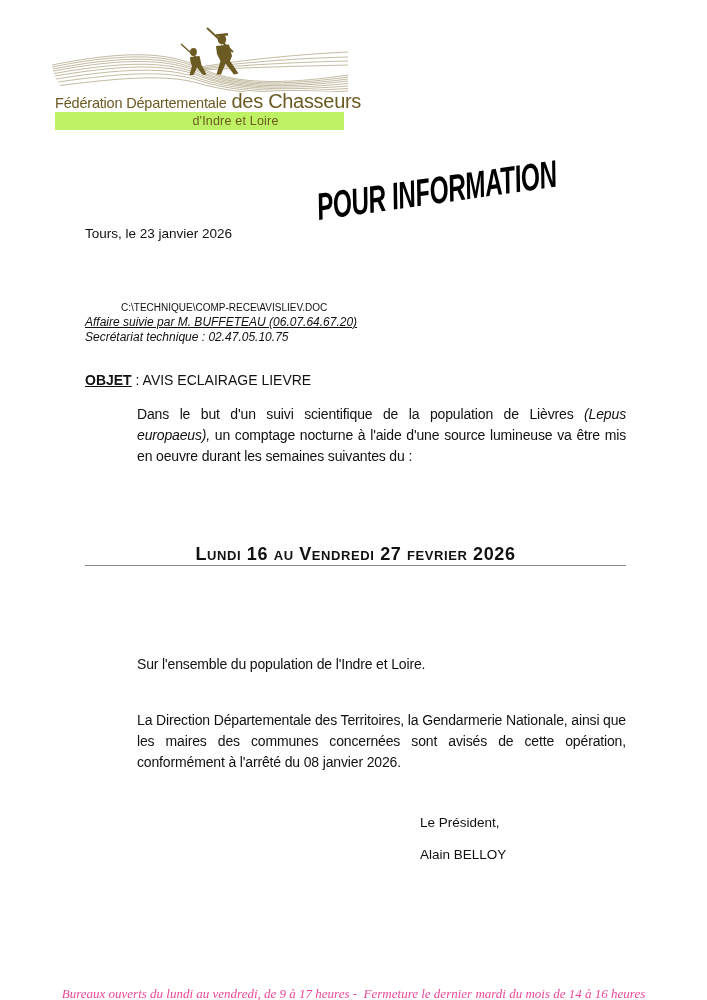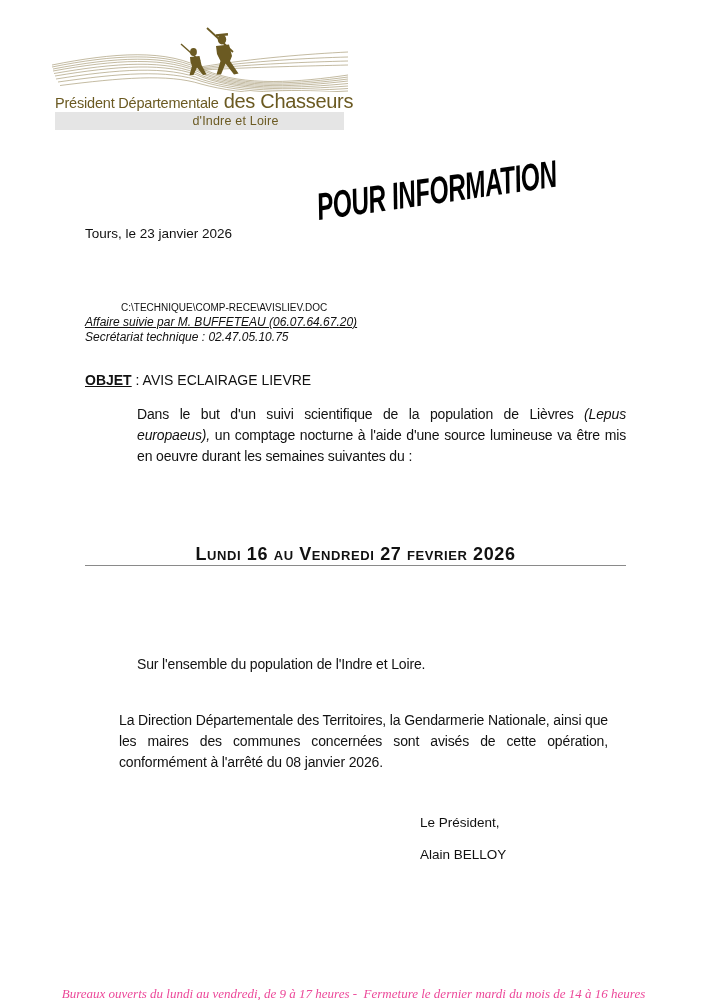--- a/index.html
+++ b/index.html
@@ -12,21 +12,21 @@
   .logo{position:absolute;left:47px;top:18px;width:305px;height:115px;color:#6b5a22;}
   .logo-art{position:absolute;left:3px;top:2px;width:300px;height:72px;}
   .logo-textline{
     position:absolute;left:8px;top:72px;width:297px;height:22px;
     display:flex;align-items:baseline;gap:5px;white-space:nowrap;
   }
   .logo-small{font-size:14.5px;letter-spacing:-0.2px;}
   .logo-large{font-size:20px;letter-spacing:-0.3px;}
   .logo-banner{
     position:absolute;left:8px;top:94px;width:289px;height:18px;
-    background:#e5e5e5;color:#6b5a22;font-size:12.5px;line-height:18px;
+    background:#bef264;color:#6b5a22;font-size:12.5px;line-height:18px;
     text-align:center;padding-left:72px;box-sizing:border-box;letter-spacing:0.2px;
   }
   
   .stamp{
     position:absolute;left:320px;top:186px;
     font-size:38px;font-weight:900;font-style:italic;color:#000;
     white-space:nowrap;letter-spacing:-0.5px;
     transform:rotate(-8deg) scaleX(0.64);transform-origin:left bottom;
   }
   
@@ -42,21 +42,21 @@
   .p1{left:137px;top:404px;width:489px;text-align:justify;}
   .heading-wrap{
     position:absolute;left:85px;top:544px;width:541px;
     text-align:center;border-bottom:1.2px solid #8a8a8a;padding-bottom:0;
   }
   .heading{
     font-size:18px;font-weight:bold;font-variant:small-caps;
     letter-spacing:0.6px;white-space:nowrap;
   }
   .p2{left:137px;top:654px;width:489px;}
-  .p3{left:119px;top:710px;width:489px;text-align:justify;}
+  .p3{left:137px;top:710px;width:489px;text-align:justify;}
   .sig{position:absolute;left:420px;top:815px;font-size:13.5px;}
   .sig-name{margin-top:17px;}
   .footer{
     position:absolute;left:0;top:986px;width:707px;text-align:center;
     font-family:"Liberation Serif",serif;font-style:italic;font-size:13px;
     color:#ec4899;white-space:pre;
   }
 </style>
 </head>
 <body>
@@ -84,21 +84,21 @@
         <path d="M183,31 L157,7" stroke="#6b5a22" stroke-width="1.8"></path>
         <rect x="166" y="12.5" width="12" height="2.6" transform="rotate(-6 172 14)"></rect>
         <ellipse cx="172" cy="18.5" rx="4.2" ry="5"></ellipse>
         <path d="M166,25 L179,23.5 L182,35 L180,40 L188.5,52.5 L184,53.5 L175.5,42.5 L171,53.5 L166.5,53.5 L170.5,40 L167,33 Z"></path>
         <path d="M150,40 L131,23" stroke="#6b5a22" stroke-width="1.4"></path>
         <ellipse cx="143.5" cy="31" rx="3.4" ry="3.9"></ellipse>
         <path d="M140,36 L149.5,35 L151.5,44 L156.5,53.5 L153,54 L147,46.5 L143.5,54 L139.5,54 L142,45 L140.5,41 Z"></path>
       </g>
     </svg>
     <div class="logo-textline">
-      <span class="logo-small">Président Départementale</span>
+      <span class="logo-small">Fédération Départementale</span>
       <span class="logo-large">des Chasseurs</span>
     </div>
     <div class="logo-banner">d'Indre et Loire</div>
   </div>
 
   <div class="stamp">POUR INFORMATION</div>
 
   <div class="dateline">Tours, le 23 janvier 2026</div>
 
   <div class="refblock">

